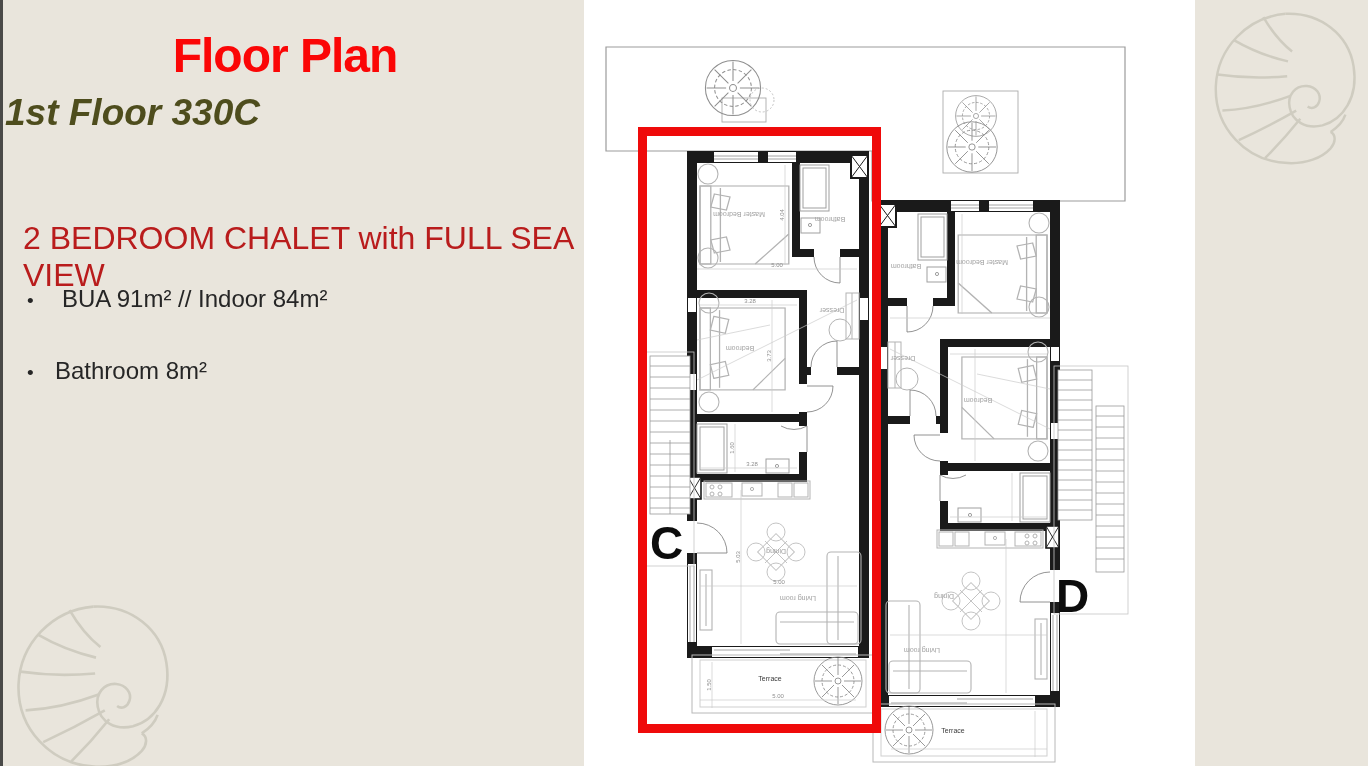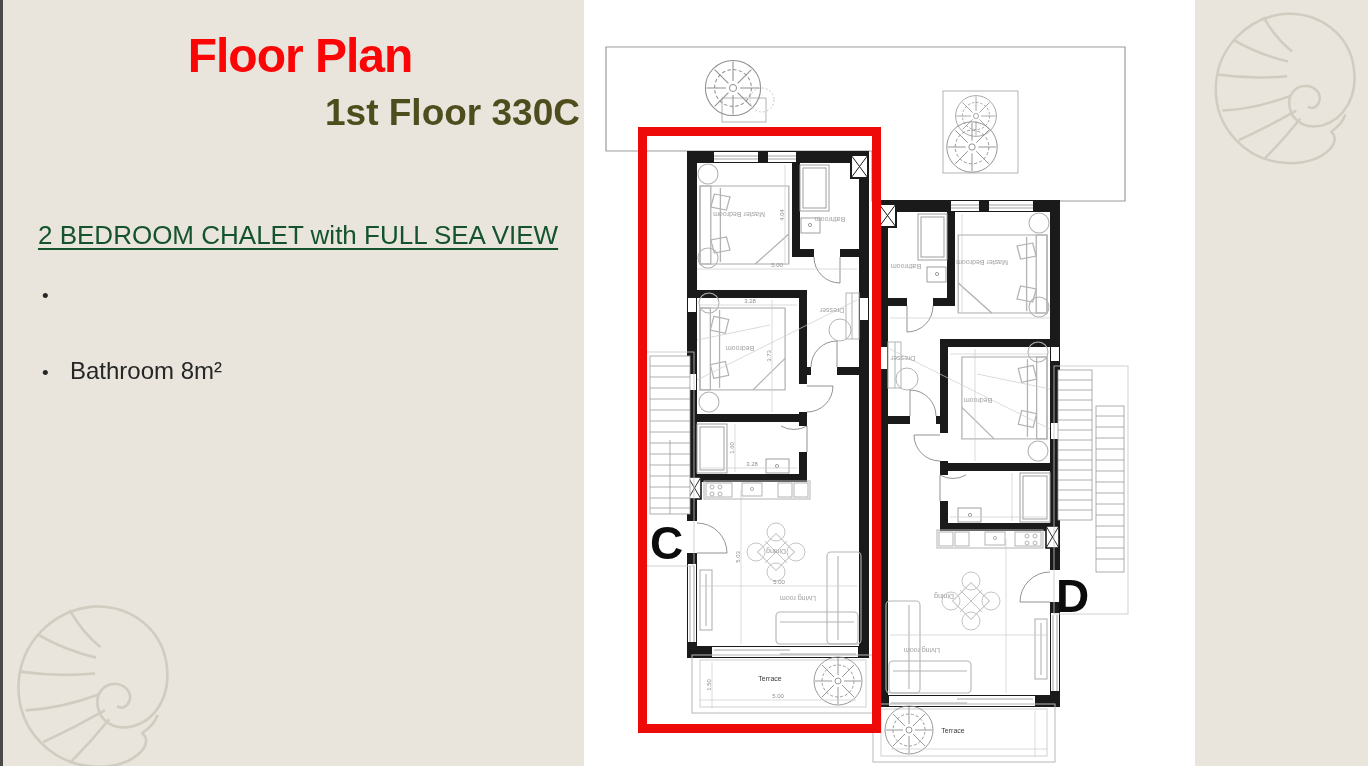--- a/index.html
+++ b/index.html
@@ -3,33 +3,33 @@
 <meta charset="utf-8">
 <style>
   html,body{margin:0;padding:0}
   body{
     width:1368px;height:766px;position:relative;overflow:hidden;
     background:#e9e5dc;
     font-family:"Liberation Sans",sans-serif;
   }
   .edge-strip{position:absolute;left:0;top:0;width:3px;height:766px;background:#4a4a48}
   .plan-svg{position:absolute;left:0;top:0;z-index:1}
-  .info{position:absolute;left:20px;top:0;width:580px;height:766px;z-index:2}
+  .info{position:absolute;left:5px;top:0;width:580px;height:766px;z-index:2}
   .title{
     position:absolute;top:28px;left:0;width:560px;text-align:center;
     font-size:48px;font-weight:bold;color:#fb0606;letter-spacing:-1px;
   }
   .subtitle{
-    position:absolute;top:92px;left:0;width:560px;text-align:right;
-    font-size:37px;font-weight:bold;color:#4e4d1d;
+    position:absolute;top:92px;left:0;width:560px;text-align:left;
+    font-size:37px;font-weight:bold;color:#4e4d1d;font-style:italic;
   }
   .heading{
     position:absolute;top:220px;left:18px;
-    font-size:26px;color:#14532d;
-    text-decoration:underline;text-underline-offset:4px;text-decoration-thickness:2px;
+    font-size:32px;color:#b91c1c;
+    text-underline-offset:4px;text-decoration-thickness:2px;
   }
   .bullet{position:absolute;font-size:24px;color:#262626;display:flex;align-items:baseline}
   .bullet .dot{font-size:19px;margin-right:0;width:28px;color:#262626}
   .bullet.b1{top:285px;left:22px}
   .bullet.b1 .dot{width:35px}
   .bullet.b2{top:357px;left:22px}
   text{font-family:"Liberation Sans",sans-serif}
   .room-lbl{fill:#a0a0a0;font-size:7px}
   .dim-lbl{fill:#8f8f8f;font-size:6px}
   .terr-lbl{fill:#3a3a3a;font-size:7px}
@@ -296,18 +296,19 @@
 
   <rect x="642.5" y="131.5" width="234" height="597" fill="none" stroke="#ef0a0a" stroke-width="9"></rect>
 </svg>
 
 <div class="info">
   <div class="title">Floor Plan</div>
   <div class="subtitle">1st Floor 330C</div>
   <div class="heading">2 BEDROOM CHALET with FULL SEA VIEW</div>
   <div class="bullet b1">
     <span class="dot">•</span>
+    <span>BUA 91m² // Indoor 84m²</span>
   </div>
   <div class="bullet b2">
     <span class="dot">•</span>
     <span>Bathroom 8m²</span>
   </div>
 </div>
 
 </body></html>

